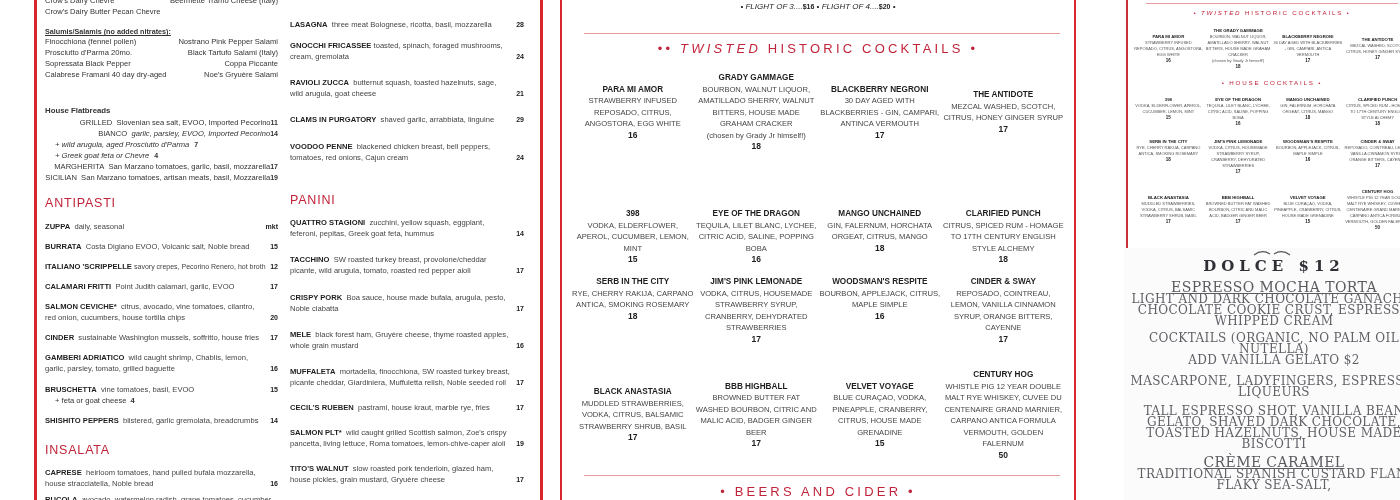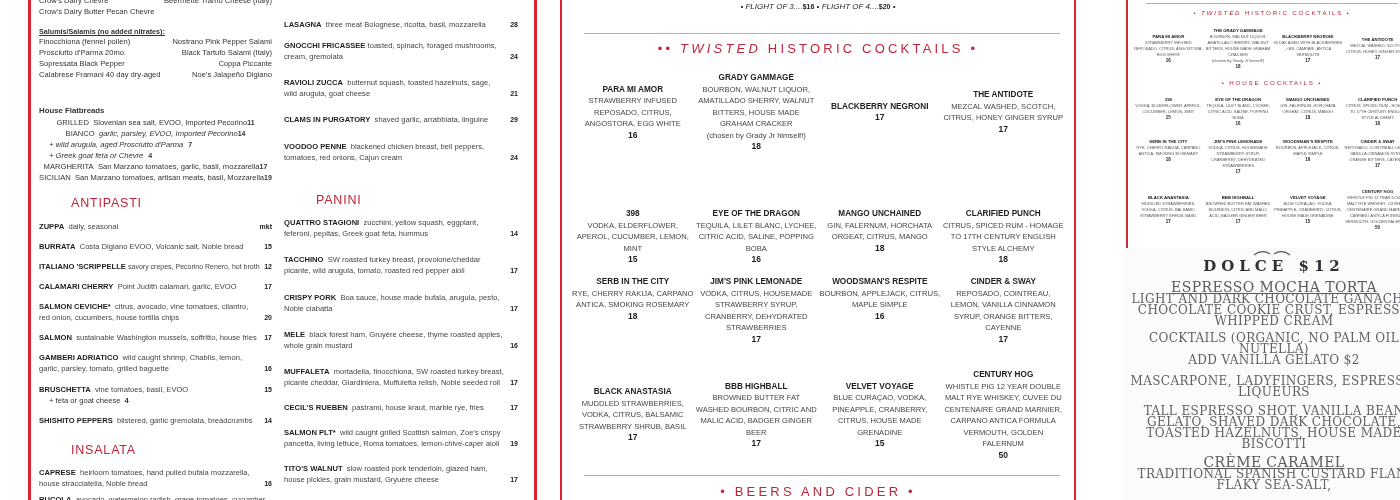--- a/index.html
+++ b/index.html
@@ -1,39 +1,39 @@
 <!DOCTYPE html>
 <html><head>
 <meta charset="utf-8">
 <style>
   * { box-sizing: border-box; margin: 0; padding: 0; }
   html, body { width: 1400px; height: 500px; overflow: hidden; background: #ffffff; }
   body { position: relative; font-family: "Liberation Sans", "DejaVu Sans", sans-serif; color: #2a2a2a; }
 
   
-  .p1 { position: absolute; left: 8px; top: 0; width: 532px; height: 396px; background: #fff; padding-left: 43px; }
+  .p1 { position: absolute; left: 14px; top: 0; width: 532px; height: 396px; background: #fff; padding-left: 43px; }
   .p1 .bar-l { position: absolute; left: 20px; top: 0; width: 3px; height: 500px; background: #d7262e; }
   .p1 .bar-r { position: absolute; left: 526px; top: 0; width: 3px; height: 500px; background: #d7262e; }
   .p1 .col { position: absolute; top: 0; font-size: 7.6px; line-height: 11px; color: #333; }
   .p1 .col.left { left: 31px; width: 233px; }
   .p1 .col.right { left: 276px; width: 234px; }
 
   .cheese-row, .salumi-row { display: flex; justify-content: space-between; height: 11px; }
   .cheese-top { position: absolute; top: -5px; left: 0; width: 233px; }
   .salumi-title { position: absolute; top: 26px; left: 0; font-weight: bold; text-decoration: underline; font-size: 7.2px; }
   .salumi-list { position: absolute; top: 36px; left: 0; width: 233px; }
 
   .fb-title { position: absolute; top: 105px; left: 0; font-weight: bold; font-size: 7.8px; }
   .fb-list { position: absolute; top: 117px; left: 0; width: 233px; }
-  .fb-row { display: flex; justify-content: center; height: 11px; white-space: nowrap; }
+  .fb-row { display: flex; justify-content: flex-end; height: 11px; white-space: nowrap; }
   .fb-row .price { font-weight: bold; font-size: 7px; }
   .fb-add { padding-left: 10px; font-style: italic; height: 11px; white-space: nowrap; }
   .fb-add b { font-style: normal; margin-left: 5px; font-size: 7px; }
 
-  .sec-h { position: absolute; left: 0; color: #c0243a; font-size: 12.5px; letter-spacing: 0.8px; font-weight: normal; margin-left: 32px; }
+  .sec-h { position: absolute; left: 0; color: #c0243a; font-size: 12.5px; letter-spacing: 0.8px; font-weight: normal; }
   .item { position: absolute; left: 0; width: 100%; }
   .item .line { display: block; }
   .item .name { font-weight: bold; color: #1e1e1e; }
   .item .desc { color: #444; }
   .item .price { position: absolute; right: 0; bottom: 0; font-weight: bold; font-size: 7px; color: #222; }
   .item .addon { display: block; padding-left: 10px; }
   .item .addon b { margin-left: 4px; }
 
   
   .p2 { position: absolute; left: 560px; top: 0; width: 516px; height: 500px; background: #fff;
@@ -96,21 +96,21 @@
       <div class="salumi-row">
           <span>Prosciutto d'Parma 20mo.</span>
           <span>Black Tartufo Salami (Italy)</span>
         </div>
       <div class="salumi-row">
           <span>Sopressata Black Pepper</span>
           <span>Coppa Piccante</span>
         </div>
       <div class="salumi-row">
           <span>Calabrese Framani 40 day dry-aged</span>
-          <span>Noe's Jalapeño Digiano</span>
+          <span>Noe's Gryuère Salami</span>
         </div>
     </div>
 
     <div class="fb-title">House Flatbreads</div>
     <div class="fb-list">
       <div class="fb-row">
         <span><span>GRILLED</span>&nbsp; <span>Slovenian sea salt, EVOO, Imported Pecorino</span></span>
         <span class="price">11</span>
       </div>
       <div class="fb-row">
@@ -137,29 +137,29 @@
     </div>
     <div class="item" style="top:241px">
       <span class="name">BURRATA</span>&nbsp; <span class="desc">Costa Digiano EVOO, Volcanic salt, Noble bread</span>
       <span class="price">15</span>
     </div>
     <div class="item" style="top:261px; white-space:nowrap">
       <span class="name">ITALIANO 'SCRIPPELLE</span> <span class="desc" style="font-size:7px">savory crepes, Pecorino Renero, hot broth</span>
       <span class="price">12</span>
     </div>
     <div class="item" style="top:281px">
-      <span class="name">CALAMARI CHERRY</span>&nbsp; <span class="desc">Point Judith calamari, garlic, EVOO</span>
+      <span class="name">CALAMARI FRITTI</span>&nbsp; <span class="desc">Point Judith calamari, garlic, EVOO</span>
       <span class="price">17</span>
     </div>
     <div class="item" style="top:301px; padding-right:14px">
       <span class="name">SALMON CEVICHE*</span>&nbsp; <span class="desc">citrus, avocado, vine tomatoes, cilantro, red onion, cucumbers, house tortilla chips</span>
       <span class="price">20</span>
     </div>
     <div class="item" style="top:332px">
-      <span class="name">SALMON</span>&nbsp; <span class="desc">sustainable Washington mussels, soffritto, house fries</span>
+      <span class="name">CINDER</span>&nbsp; <span class="desc">sustainable Washington mussels, soffritto, house fries</span>
       <span class="price">17</span>
     </div>
     <div class="item" style="top:352px; padding-right:14px">
       <span class="name">GAMBERI ADRIATICO</span>&nbsp; <span class="desc">wild caught shrimp, Chablis, lemon, garlic, parsley, tomato, grilled baguette</span>
       <span class="price">16</span>
     </div>
     <div class="item" style="top:384px">
       <span class="line"><span class="name">BRUSCHETTA</span>&nbsp; <span class="desc">vine tomatoes, basil, EVOO</span></span>
       <span class="addon"><span>+ feta or goat cheese</span><b>4</b></span>
       <span class="price" style="bottom:11px">15</span>
@@ -257,20 +257,21 @@
       <div class="cprice">16</div>
     </div>
     <div class="cock">
       <div class="cname">GRADY GAMMAGE</div>
       <div>BOURBON, WALNUT LIQUOR, AMATILLADO SHERRY, WALNUT BITTERS, HOUSE MADE GRAHAM CRACKER</div>
       <div class="cnote">(chosen by Grady Jr himself!)</div>
       <div class="cprice">18</div>
     </div>
     <div class="cock">
       <div class="cname">BLACKBERRY NEGRONI</div>
+      <div>30 DAY AGED WITH BLACKBERRIES - GIN, CAMPARI, ANTINCA VERMOUTH</div>
       <div class="cprice">17</div>
     </div>
     <div class="cock">
       <div class="cname">THE ANTIDOTE</div>
       <div>MEZCAL WASHED, SCOTCH, CITRUS, HONEY GINGER SYRUP</div>
       <div class="cprice">17</div>
     </div>
   </div>
 
 

